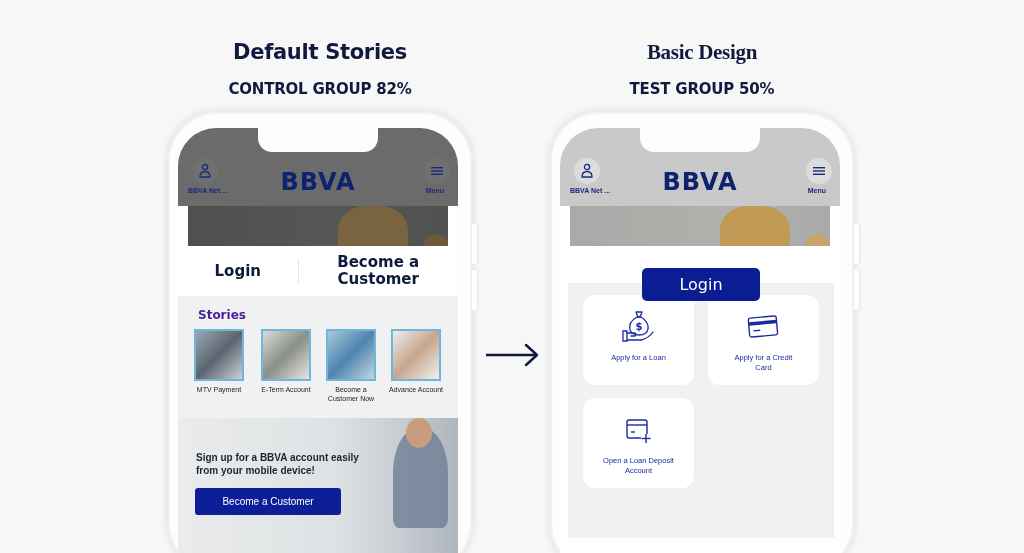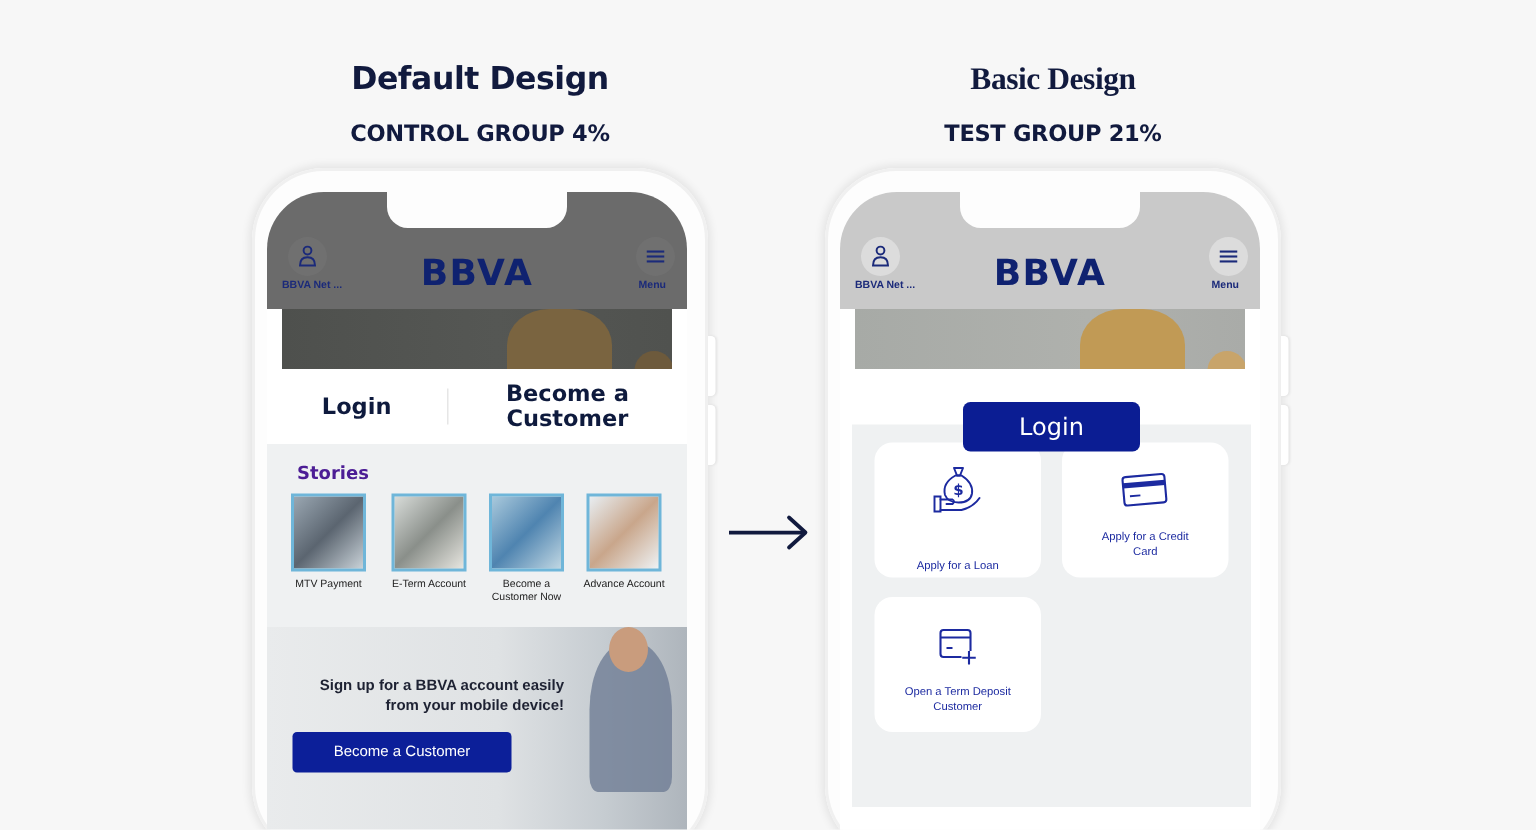--- a/index.html
+++ b/index.html
@@ -41,41 +41,41 @@
 
   .stories { position: absolute; left: 0; top: 168px; width: 280px; height: 122px; background: #eff1f2; }
   .stories-title { position: absolute; left: 20px; top: 12px; font-size: 12px; font-weight: 700; color: #4c1d95; font-family: "DejaVu Sans", sans-serif; }
   .story { position: absolute; top: 33px; width: 56px; text-align: center; }
   .story-thumb { width: 50px; height: 52px; margin: 0 auto; border: 2px solid #6fb6d9; }
   .story-label { font-size: 7px; line-height: 9px; margin-top: 4px; color: #222; }
 
   .promo { position: absolute; left: 0; top: 290px; width: 280px; height: 170px; background: linear-gradient(90deg, #e9ebec 0%, #dfe2e4 55%, #c6ccd1 80%, #aeb5bc 100%); overflow: hidden; }
   .promo-person { position: absolute; left: 215px; top: 10px; width: 55px; height: 100px; background: #6f7d95; border-radius: 45% 45% 10% 10%; opacity: 0.8; }
   .promo-head { position: absolute; left: 228px; top: 0; width: 26px; height: 30px; background: #c99c7d; border-radius: 50%; }
-  .promo-text { position: absolute; left: 18px; top: 33px; font-size: 10px; line-height: 13px; color: #1e2233; font-weight: 600; width: 180px; text-align: right; }
+  .promo-text { position: absolute; left: 18px; top: 33px; font-size: 10px; line-height: 13px; color: #1e2233; font-weight: 600; width: 180px; }
   .promo-btn { position: absolute; left: 17px; top: 70px; width: 146px; height: 27px; background: #0c1f99; color: #fff; font-size: 10px; border-radius: 3px; display:flex; align-items:center; justify-content:center; border: none; }
 
   
   .white-band { position: absolute; left: 0; top: 118px; width: 280px; height: 40px; background: #fff; }
   .login-btn { position: absolute; left: 82px; top: 140px; width: 118px; height: 33px; background: #0b1d93; color: #fff; font-size: 16px; border-radius: 5px; display:flex; align-items:center; justify-content:center; z-index: 3; border: none; font-family: "DejaVu Sans", sans-serif; }
   .grid-panel { position: absolute; left: 8px; top: 155px; width: 266px; height: 255px; background: #eff1f2; }
   .tile { position: absolute; width: 111px; height: 90px; background: #fff; border-radius: 12px; text-align: center; }
   .tile-icon { position: absolute; left: 36px; top: 14px; width: 38px; height: 36px; }
   .tile-label { position: absolute; left: 0; top: 58px; width: 111px; font-size: 7.5px; line-height: 10px; color: #1c2aa0; }
   .bottom-band { position: absolute; left: 0; top: 410px; width: 280px; height: 50px; background: #fff; }
 
   .arrow { position: absolute; left: 486px; top: 342px; width: 54px; height: 26px; }
 </style>
 </head>
 <body>
 
-<div class="col-title" style="left:160px; top:40px;">Default Design</div>
-<div class="col-sub" style="left:160px; top:80px;">CONTROL GROUP 4%</div>
+<div class="col-title" style="left:160px; top:40px;">Default Stories</div>
+<div class="col-sub" style="left:160px; top:80px;">CONTROL GROUP 82%</div>
 <div class="col-title" style="left:542px; top:40px;font-family:Liberation Serif, serif;">Basic Design</div>
-<div class="col-sub" style="left:542px; top:80px;">TEST GROUP 21%</div>
+<div class="col-sub" style="left:542px; top:80px;">TEST GROUP 50%</div>
 
 <svg class="arrow" viewBox="0 0 54 26">
   <line x1="0" y1="13" x2="50" y2="13" stroke="#111a3e" stroke-width="2.5"></line>
   <polyline points="40,3 51,13 40,23" fill="none" stroke="#111a3e" stroke-width="2.5" stroke-linecap="round" stroke-linejoin="round"></polyline>
 </svg>
 
 <div class="phone" style="left:168px;">
   <div class="btn-side" style="top:112px; height:40px;"></div>
   <div class="btn-side" style="top:158px; height:40px;"></div>
   <div class="screen">
@@ -169,39 +169,39 @@
     <div class="white-band"></div>
     <div class="grid-panel">
       <div class="tile" style="left:15px; top:12px;">
         <svg class="tile-icon" viewBox="0 0 38 36">
           <path d="M17 3 L23 3 L21 8 L19 8 Z" fill="none" stroke="#1c2aa0" stroke-width="1.3" stroke-linejoin="round"></path>
           <path d="M18 8 Q9 13 11 21 Q13 26 20 26 Q28 26 29 20 Q30 13 22 8 Z" fill="none" stroke="#1c2aa0" stroke-width="1.3"></path>
           <text x="20" y="21" text-anchor="middle" font-size="10" font-weight="700" fill="#1c2aa0" font-family="DejaVu Sans, sans-serif">$</text>
           <path d="M4 22 L8 22 L8 32 L4 32 Z" fill="none" stroke="#1c2aa0" stroke-width="1.3"></path>
           <path d="M8 24 L16 24 Q18 25 16 27 L12 27 M8 31 L22 31 Q30 29 34 23" fill="none" stroke="#1c2aa0" stroke-width="1.3" stroke-linecap="round"></path>
         </svg>
-        <div class="tile-label" style="padding:0 16px;margin-top:19px;">Apply for a Loan</div>
+        <div class="tile-label" style="padding:0 16px;">Apply for a Loan</div>
       </div>
       <div class="tile" style="left:140px; top:12px;">
         <svg class="tile-icon" viewBox="0 0 38 36">
           <g transform="rotate(-5 19 18)">
             <rect x="5" y="8" width="28" height="19" rx="2" fill="none" stroke="#1c2aa0" stroke-width="1.4"></rect>
             <rect x="5" y="12" width="28" height="3.5" fill="#1c2aa0"></rect>
             <line x1="9" y1="21" x2="16" y2="21" stroke="#1c2aa0" stroke-width="1.3"></line>
           </g>
         </svg>
         <div class="tile-label" style="padding:0 20px;">Apply for a Credit Card</div>
       </div>
       <div class="tile" style="left:15px; top:115px;">
         <svg class="tile-icon" viewBox="0 0 38 36">
           <path d="M28 22 L28 10 Q28 8 26 8 L10 8 Q8 8 8 10 L8 24 Q8 26 10 26 L22 26" fill="none" stroke="#1c2aa0" stroke-width="1.4"></path>
           <line x1="8" y1="13" x2="28" y2="13" stroke="#1c2aa0" stroke-width="1.4"></line>
           <line x1="12" y1="20" x2="16" y2="20" stroke="#1c2aa0" stroke-width="1.4"></line>
           <line x1="27" y1="22" x2="27" y2="31" stroke="#1c2aa0" stroke-width="1.4"></line>
           <line x1="22.5" y1="26.5" x2="31.5" y2="26.5" stroke="#1c2aa0" stroke-width="1.4"></line>
         </svg>
-        <div class="tile-label" style="padding:0 14px;">Open a Term Deposit Customer</div>
+        <div class="tile-label" style="padding:0 14px;">Open a Loan Deposit Account</div>
       </div>
     </div>
     <button class="login-btn">Login</button>
     <div class="bottom-band"></div>
   </div>
 </div>
 
 </body></html>

